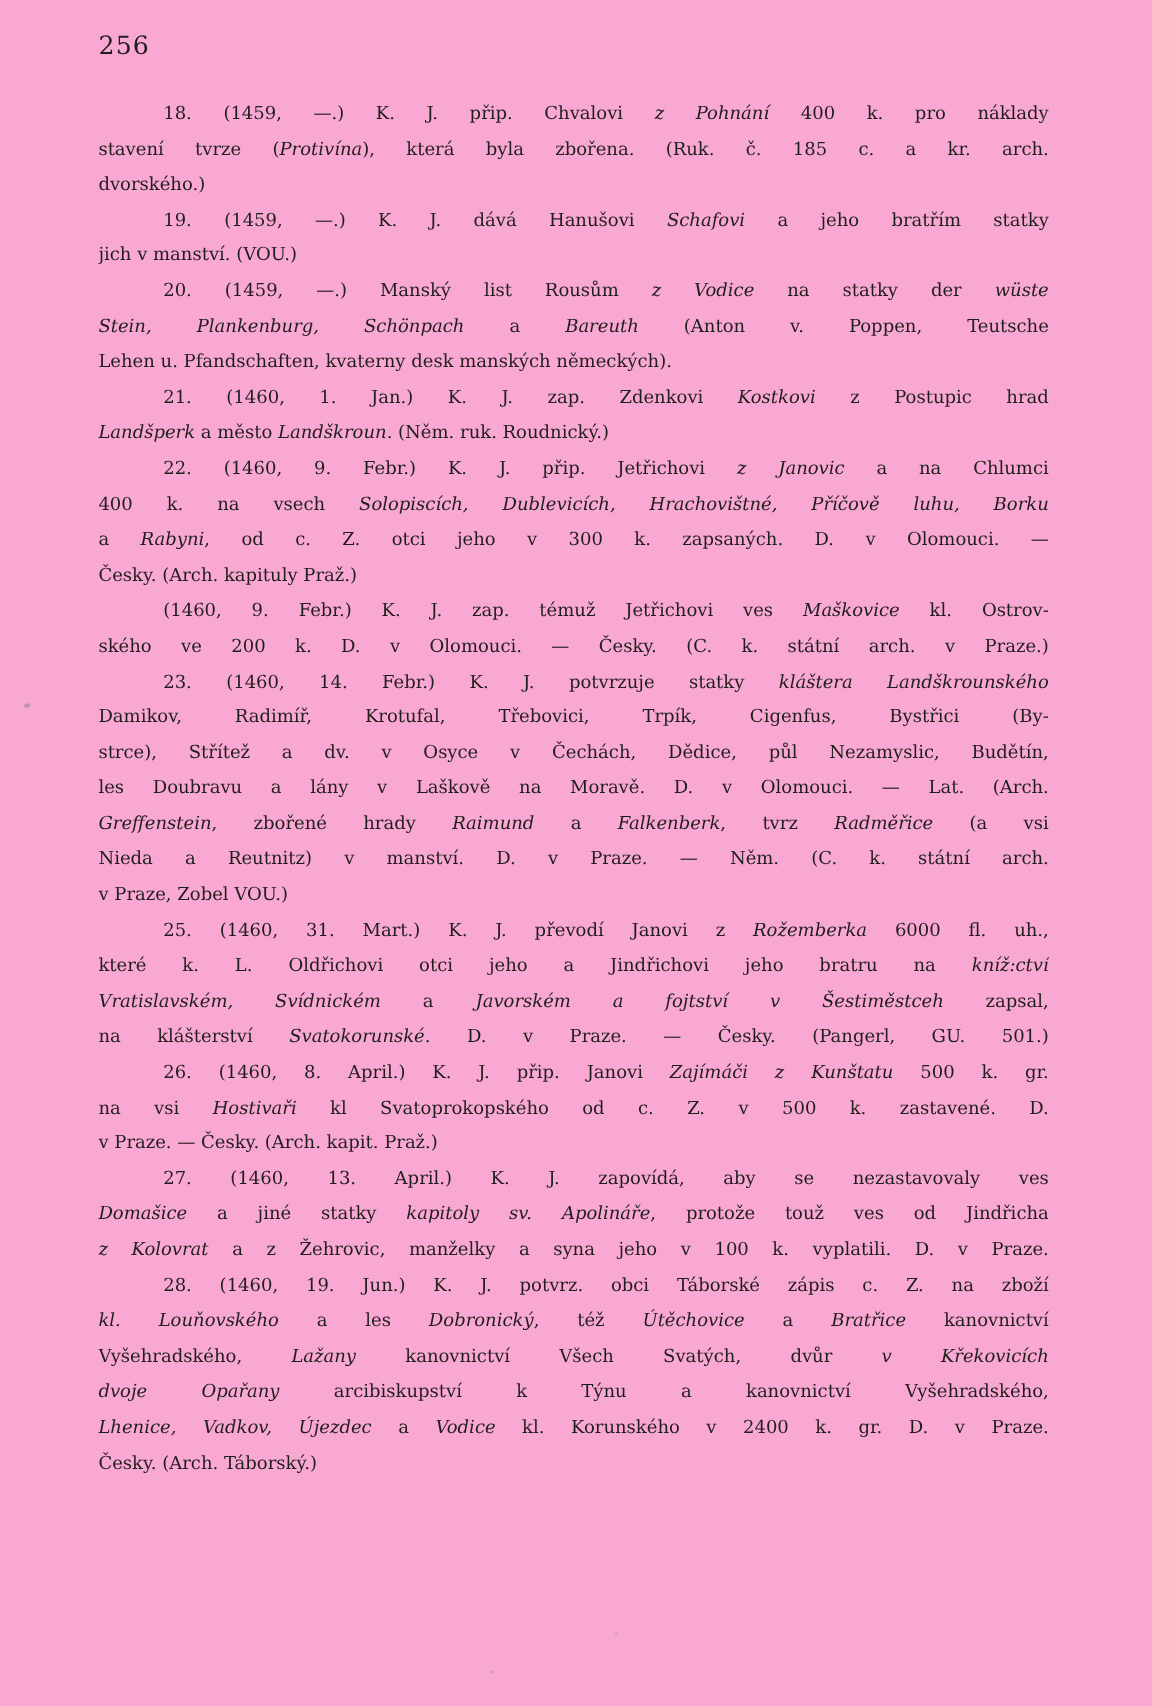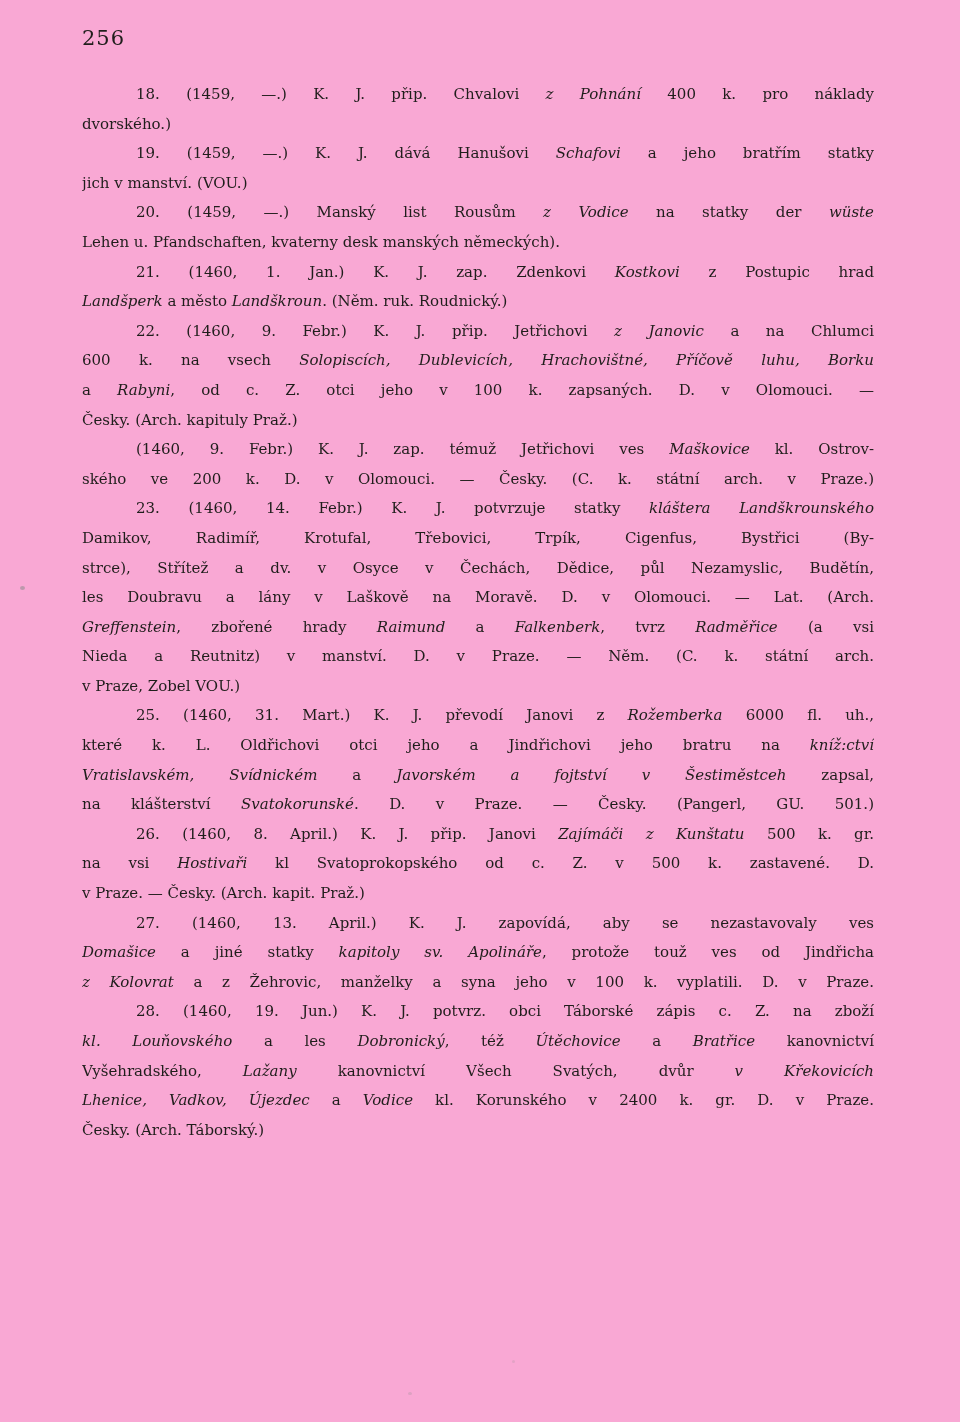--- a/index.html
+++ b/index.html
@@ -54,38 +54,40 @@
 </style>
 </head>
 <body>
 
 <div class="page" style="background: #f9a8d4; color: rgb(32, 30, 28);">
   <div class="page-number">256</div>
 
   <div class="text-block" id="text-block">
       <div class="entry">
         <div class="line indent"><span class="rm">18. (1459, —.) K. J. přip. Chvalovi </span><span class="it">z Pohnání</span><span class="rm"> 400 k. pro náklady</span></div>
+        <div class="line"><span class="rm">stavení tvrze (</span><span class="it">Protivína</span><span class="rm">), která byla zbořena. (Ruk. č. 185 c. a kr. arch.</span></div>
         <div class="line last"><span class="rm">dvorského.)</span></div>
       </div>
       <div class="entry">
         <div class="line indent"><span class="rm">19. (1459, —.) K. J. dává Hanušovi </span><span class="it">Schafovi</span><span class="rm"> a jeho bratřím statky</span></div>
         <div class="line last"><span class="rm">jich v manství. (VOU.)</span></div>
       </div>
       <div class="entry">
         <div class="line indent"><span class="rm">20. (1459, —.) Manský list Rousům </span><span class="it">z Vodice</span><span class="rm"> na statky der </span><span class="it">wüste</span></div>
+        <div class="line"><span class="it">Stein, Plankenburg, Schönpach</span><span class="rm"> a </span><span class="it">Bareuth</span><span class="rm"> (Anton v. Poppen, Teutsche</span></div>
         <div class="line last"><span class="rm">Lehen u. Pfandschaften, kvaterny desk manských německých).</span></div>
       </div>
       <div class="entry">
         <div class="line indent"><span class="rm">21. (1460, 1. Jan.) K. J. zap. Zdenkovi </span><span class="it">Kostkovi</span><span class="rm"> z Postupic hrad</span></div>
         <div class="line last"><span class="it">Landšperk</span><span class="rm"> a město </span><span class="it">Landškroun</span><span class="rm">. (Něm. ruk. Roudnický.)</span></div>
       </div>
       <div class="entry">
         <div class="line indent"><span class="rm">22. (1460, 9. Febr.) K. J. přip. Jetřichovi </span><span class="it">z Janovic</span><span class="rm"> a na Chlumci</span></div>
-        <div class="line"><span class="rm">600 k. na vsech </span><span class="it">Solopiscích, Dublevicích, Hrachovištné, Příčově luhu, Borku</span></div>
-        <div class="line"><span class="rm">a </span><span class="it">Rabyni</span><span class="rm">, od c. Z. otci jeho v 100 k. zapsaných. D. v Olomouci. —</span></div>
+        <div class="line"><span class="rm">400 k. na vsech </span><span class="it">Solopiscích, Dublevicích, Hrachovištné, Příčově luhu, Borku</span></div>
+        <div class="line"><span class="rm">a </span><span class="it">Rabyni</span><span class="rm">, od c. Z. otci jeho v 300 k. zapsaných. D. v Olomouci. —</span></div>
         <div class="line last"><span class="rm">Česky. (Arch. kapituly Praž.)</span></div>
       </div>
       <div class="entry">
         <div class="line indent"><span class="rm">(1460, 9. Febr.) K. J. zap. témuž Jetřichovi ves </span><span class="it">Maškovice</span><span class="rm"> kl. Ostrov-</span></div>
         <div class="line"><span class="rm">ského ve 200 k. D. v Olomouci. — Česky. (C. k. státní arch. v Praze.)</span></div>
       </div>
       <div class="entry">
         <div class="line indent"><span class="rm">23. (1460, 14. Febr.) K. J. potvrzuje statky </span><span class="it">kláštera Landškrounského</span></div>
         <div class="line"><span class="rm">Damikov, Radimíř, Krotufal, Třebovici, Trpík, Cigenfus, Bystřici (By-</span></div>
         <div class="line"><span class="rm">strce), Střítež a dv. v Osyce v Čechách, Dědice, půl Nezamyslic, Budětín,</span></div>
@@ -109,20 +111,21 @@
       </div>
       <div class="entry">
         <div class="line indent"><span class="rm">27. (1460, 13. April.) K. J. zapovídá, aby se nezastavovaly ves</span></div>
         <div class="line"><span class="it">Domašice</span><span class="rm"> a jiné statky </span><span class="it">kapitoly sv. Apolináře</span><span class="rm">, protože touž ves od Jindřicha</span></div>
         <div class="line"><span class="it">z Kolovrat</span><span class="rm"> a z Žehrovic, manželky a syna jeho v 100 k. vyplatili. D. v Praze.</span></div>
       </div>
       <div class="entry">
         <div class="line indent"><span class="rm">28. (1460, 19. Jun.) K. J. potvrz. obci Táborské zápis c. Z. na zboží</span></div>
         <div class="line"><span class="it">kl. Louňovského</span><span class="rm"> a les </span><span class="it">Dobronický</span><span class="rm">, též </span><span class="it">Útěchovice</span><span class="rm"> a </span><span class="it">Bratřice</span><span class="rm"> kanovnictví</span></div>
         <div class="line"><span class="rm">Vyšehradského, </span><span class="it">Lažany</span><span class="rm"> kanovnictví Všech Svatých, dvůr </span><span class="it">v Křekovicích</span></div>
+        <div class="line"><span class="it">dvoje Opařany</span><span class="rm"> arcibiskupství k Týnu a kanovnictví Vyšehradského,</span></div>
         <div class="line"><span class="it">Lhenice, Vadkov, Újezdec</span><span class="rm"> a </span><span class="it">Vodice</span><span class="rm"> kl. Korunského v 2400 k. gr. D. v Praze.</span></div>
         <div class="line last"><span class="rm">Česky. (Arch. Táborský.)</span></div>
       </div>
     </div>
 
   <div class="speck s1"></div>
   <div class="speck s2"></div>
   <div class="speck s3"></div>
   <div class="speck s4"></div>
 </div>

